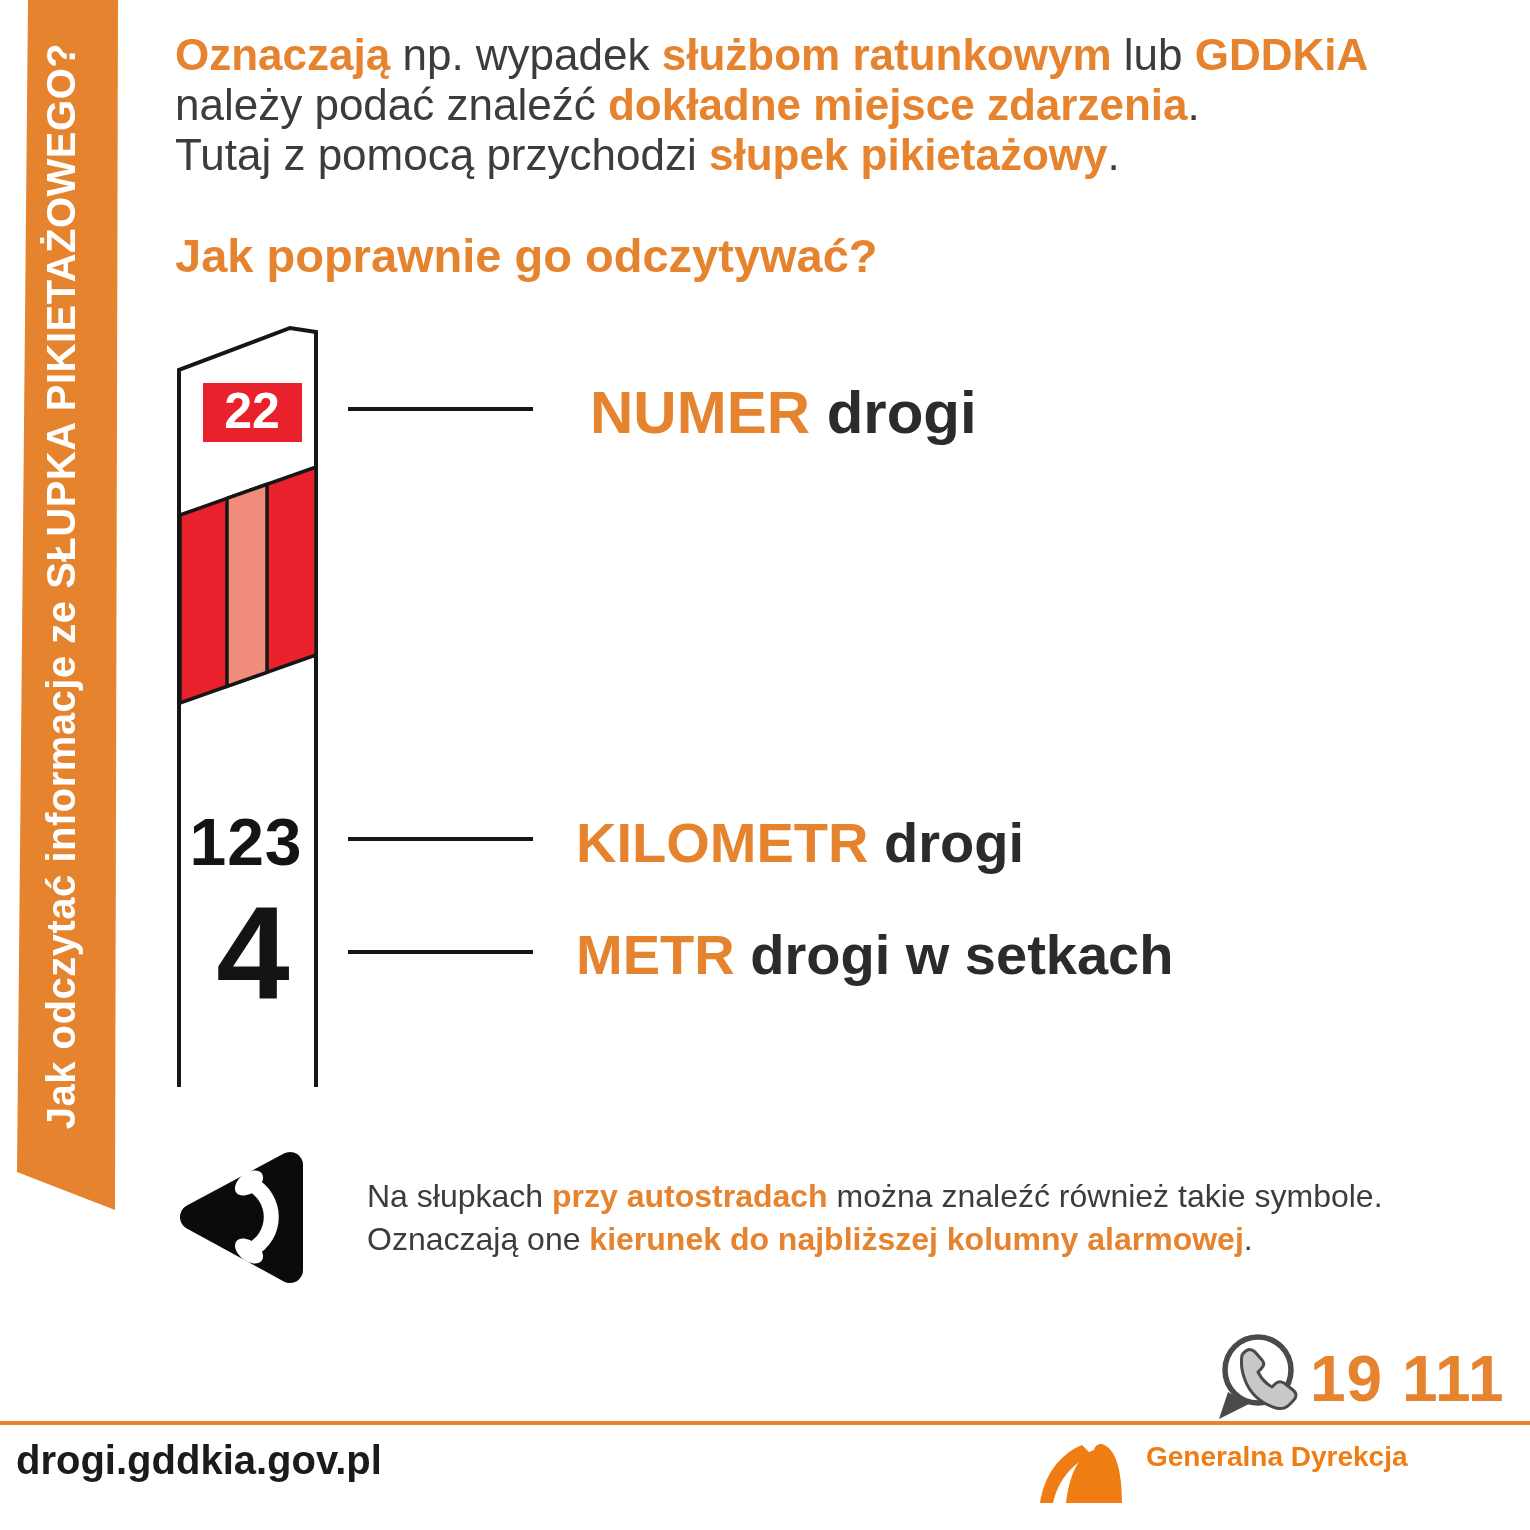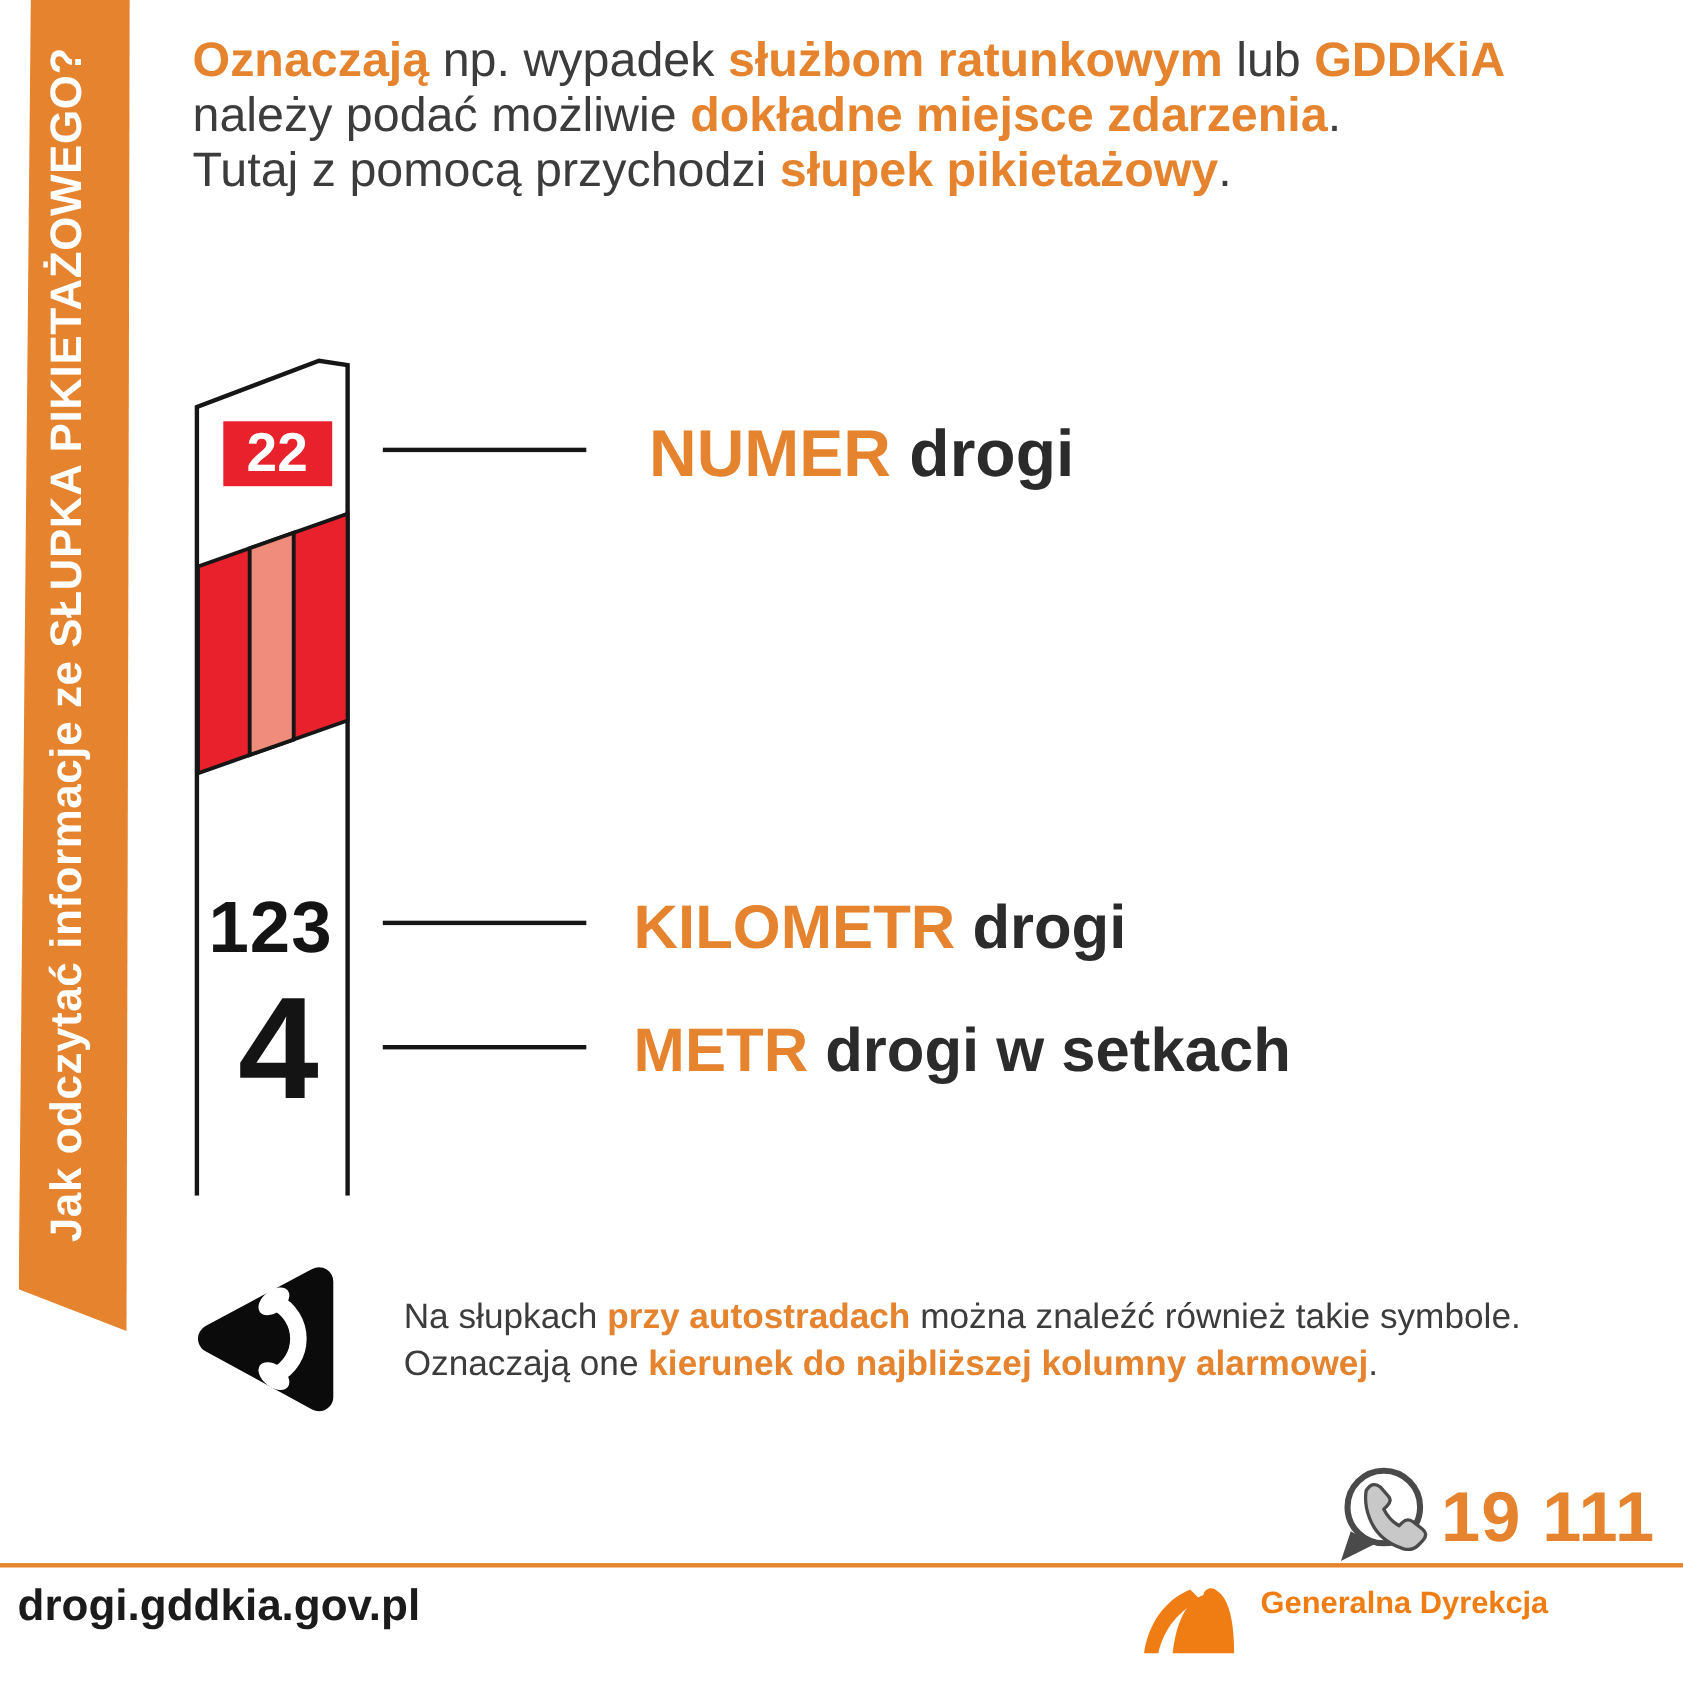--- a/index.html
+++ b/index.html
@@ -49,24 +49,25 @@
 <div id="canvas">
 
   <div class="abs ribbon">
     <div class="ribbon-inner">
       <span>Jak odczytać informacje ze SŁUPKA PIKIETAŻOWEGO?</span>
     </div>
   </div>
 
   <div class="abs intro">
     <span class="o">Oznaczają</span><span class="dk"> np. wypadek </span><span class="o">służbom ratunkowym</span><span class="dk"> lub </span><span class="o">GDDKiA</span><br>
-    <span class="dk">należy podać możliwie </span><span class="o">dokładne miejsce zdarzenia</span><span class="dk">.</span><br>
+    <span class="dk">należy podać znaleźć </span><span class="o">dokładne miejsce zdarzenia</span><span class="dk">.</span><br>
     <span class="dk">Tutaj z pomocą przychodzi </span><span class="o">słupek pikietażowy</span><span class="dk">.</span>
   </div>
 
+  <div class="abs question">Jak poprawnie go odczytywać?</div>
 
   <svg class="abs" style="left:170px;top:322px;" width="150" height="765" viewBox="0 0 150 765">
 
     <path d="M 9,765 L 9,48 L 120,6 L 146,10 L 146,765" fill="#ffffff" stroke="#161616" stroke-width="4"></path>
 
     <rect x="33" y="61" width="99" height="59" fill="#E8212C"></rect>
     <text x="82" y="106" text-anchor="middle" font-size="50" font-weight="bold" fill="#ffffff" font-family="Liberation Sans, sans-serif">22</text>
 
     <polygon points="10,193 146,145 146,333 10,381" fill="#E8212C" stroke="#161616" stroke-width="3.5"></polygon>
     <polygon points="57,176.4 97,162.3 97,350.3 57,364.4" fill="#F08C7C" stroke="#161616" stroke-width="3.5"></polygon>

